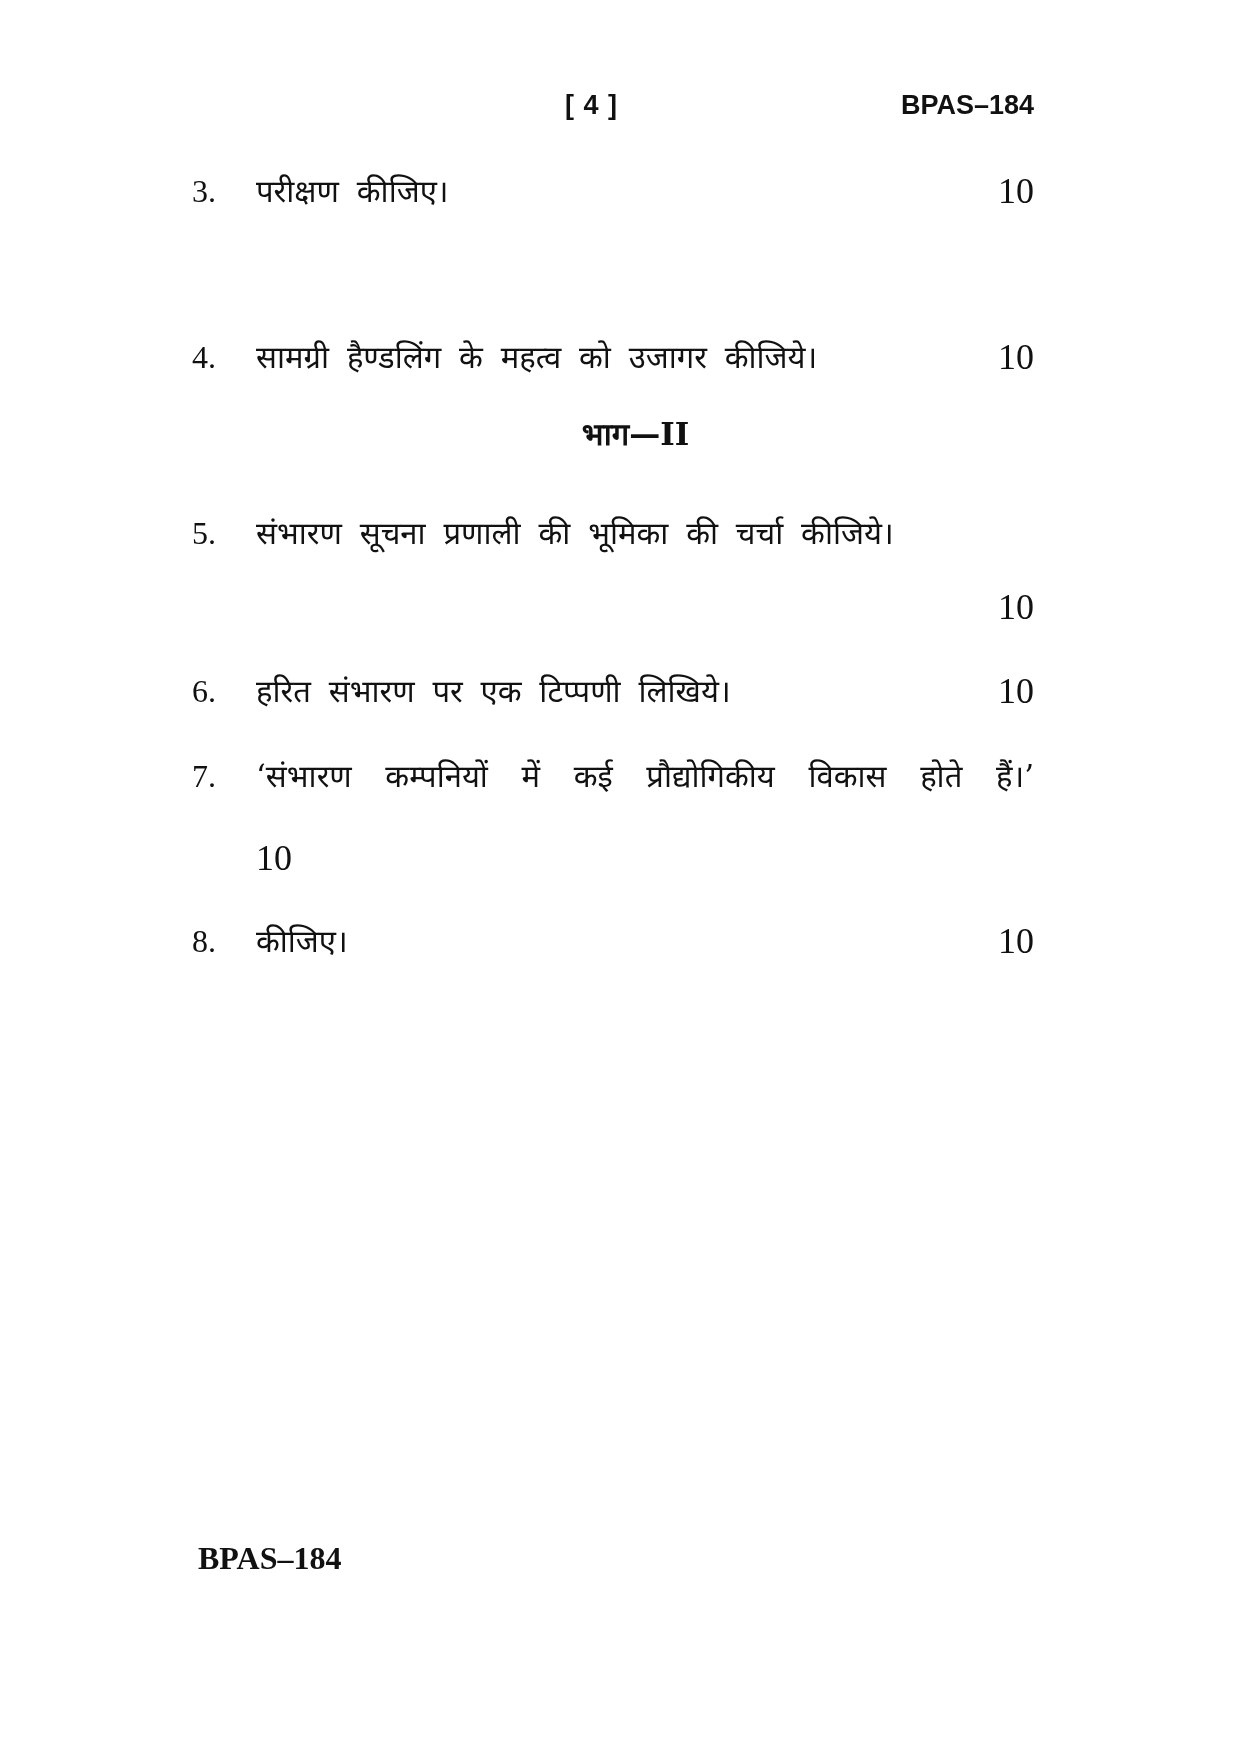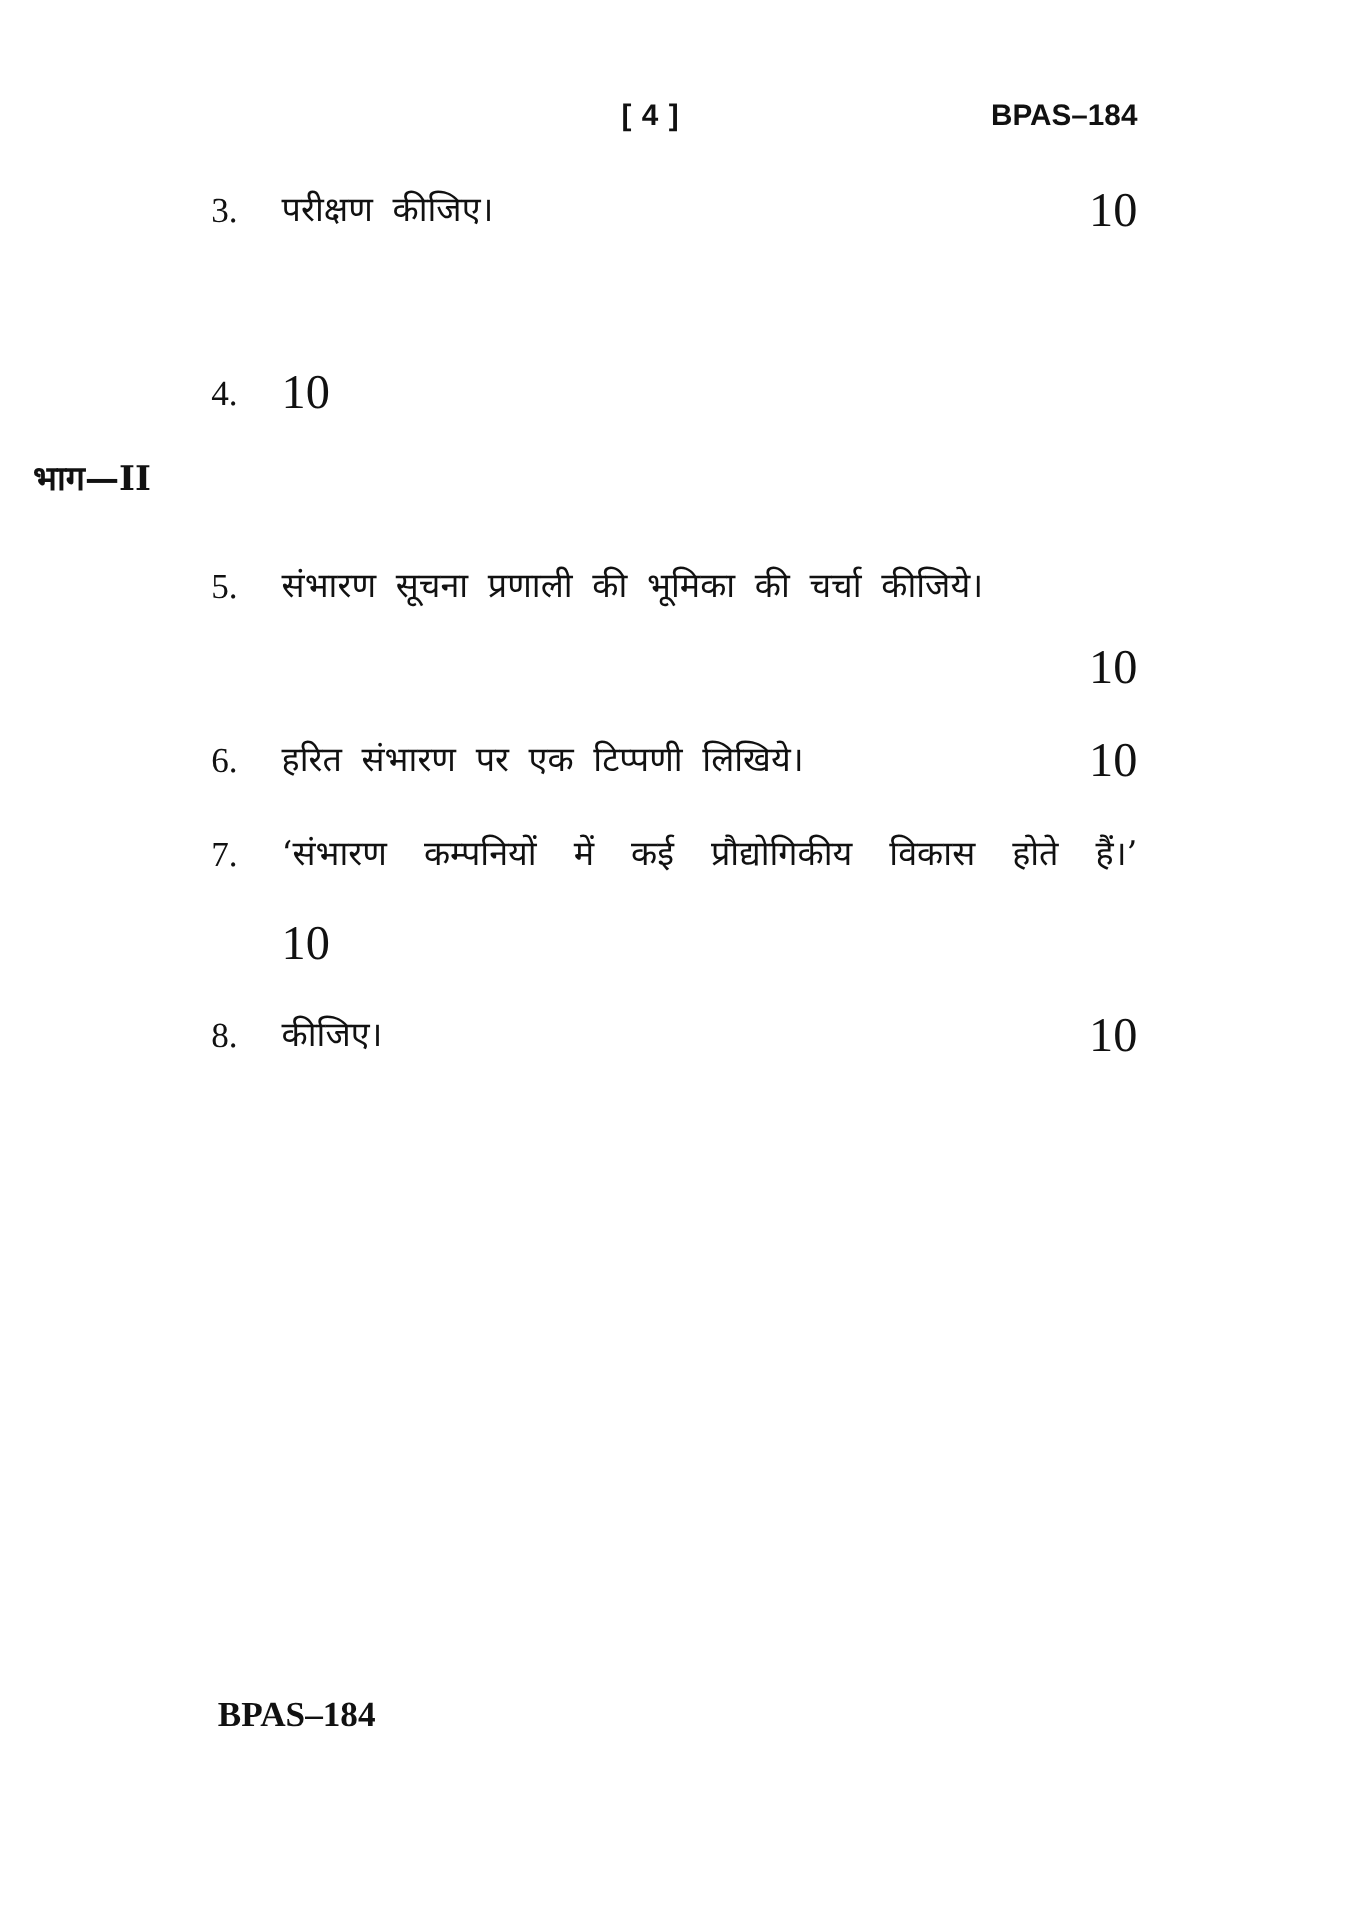--- a/index.html
+++ b/index.html
@@ -53,29 +53,29 @@
       word-spacing: 8px;
       text-align: right;
     }
     .q .line.justify {
       text-align: justify;
       text-align-last: justify;
       display: block;
     }
     .q .marks {
       font-family: "Liberation Serif", serif;
-      font-size: 44px;
+      font-size: 36px;
       word-spacing: 0;
     }
     .section-heading {
       position: absolute;
       top: 412px;
       left: 0;
       width: 1241px;
-      text-align: left;
+      text-align: center;
       font-weight: bold;
       font-size: 31px;
       padding-left: 30px;
       box-sizing: border-box;
     }
     .footer-code {
       position: absolute;
       top: 1540px;
       left: 198px;
       font-family: "Liberation Serif", serif;
@@ -93,20 +93,21 @@
   <span class="num">3.</span>
   <div class="line">
     <span>परीक्षण कीजिए।</span>
     <span class="marks">10</span>
   </div>
 </div>
 
 <div class="q" style="top:316px;">
   <span class="num">4.</span>
   <div class="line">
+    <span>सामग्री हैण्डलिंग के महत्व को उजागर कीजिये।</span>
     <span class="marks">10</span>
   </div>
 </div>
 
 <div class="section-heading">भाग—II</div>
 
 <div class="q" style="top:492px;">
   <span class="num">5.</span>
   <div class="line">
     <span>संभारण सूचना प्रणाली की भूमिका की चर्चा कीजिये।</span>

